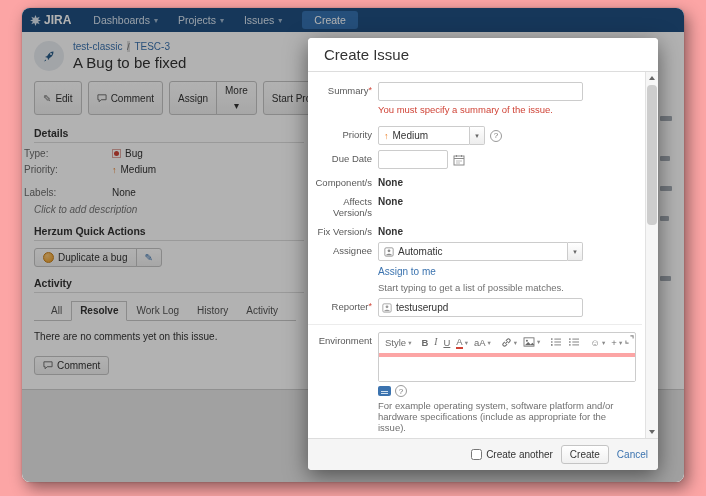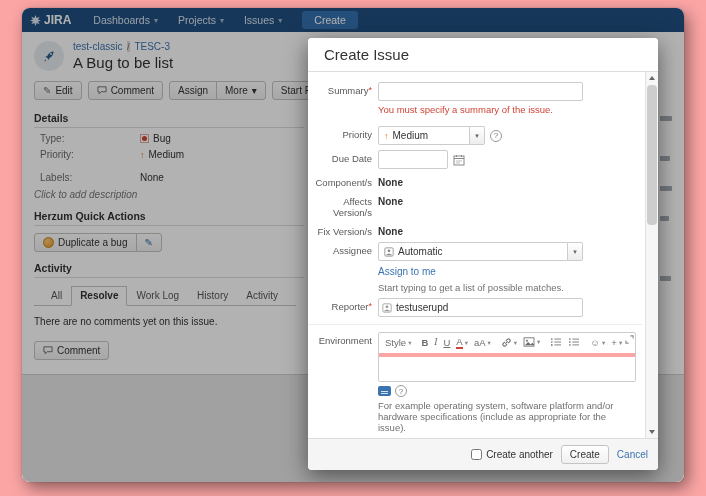--- a/index.html
+++ b/index.html
@@ -23,24 +23,24 @@
   .crumbs .sep { color:#707070; }
   .issue-title { font-size:15px; color:#333; margin-top:2px; }
 
   .btnbar { display:flex; gap:6px; padding:6px 12px 2px; }
   .btn { display:inline-flex; align-items:center; gap:4px; border:1px solid #c4c4c4; border-radius:3px;
          background:linear-gradient(#ffffff,#f0f0f0); color:#333; font-size:10px; padding:3px 8px; white-space:nowrap; }
   .btn .bicon { color:#707070; font-size:10px; }
   .bgroup { display:inline-flex; }
   .bgroup .btn { border-radius:0; margin-left:-1px; }
   .bgroup .btn:first-child { border-radius:3px 0 0 3px; margin-left:0; }
-  .bgroup .btn:last-child { border-radius:0 3px 3px 0; }
+  .bgroup .btn:last-child { border-radius:0 3px 3px 0;flex-direction:column; }
 
   .sect-h { font-size:10.5px; font-weight:bold; color:#333; margin:10px 12px 0; padding-bottom:3px; border-bottom:1px solid #ddd; width:270px; }
-  .kv { display:flex; font-size:10px; margin:5px 0 0 18px; width:264px;gap:12px; }
+  .kv { display:flex; font-size:10px; margin:5px 0 0 2px; width:264px; }
   .kv .k { width:88px; color:#6b6b6b; }
   .kv .v { color:#333; display:flex; align-items:center; gap:4px; }
   .bug-icon { width:9px; height:9px; border:1px solid #e0a9a2; background:#fff; display:inline-flex; align-items:center; justify-content:center; }
   .bug-icon i { width:5px; height:5px; border-radius:50%; background:#d04437; display:block; }
   .pr-med { color:#ea7d24; font-weight:bold; font-size:9px; }
   .desc-empty { font-size:10px; color:#777; font-style:italic; margin:6px 12px 0; }
 
   .qa-row { display:flex; margin:7px 12px 0; }
   .qa-row .btn { border-radius:3px 0 0 3px; }
   .qa-row .btn + .btn { border-radius:0 3px 3px 0; margin-left:-1px; }
@@ -147,21 +147,21 @@
             <circle cx="10" cy="6" r="1" fill="#e9edf1"></circle>
             <path d="M4.5 11.5 L3 13.5 L5.2 12.6 Z" fill="#2a5d8a"></path>
           </svg>
         </span>
         <div>
           <div class="crumbs">
             <a class="link" href="#">test-classic</a>
             <span class="sep">/</span>
             <a class="link" href="#">TESC-3</a>
           </div>
-          <div class="issue-title">A Bug to be list</div>
+          <div class="issue-title">A Bug to be fixed</div>
         </div>
       </div>
 
       <div class="btnbar">
         <button class="btn">
             <span class="bicon">✎</span>
             <span>Edit</span>
           </button>
         <button class="btn">
           <svg class="bicon" width="10" height="9" viewBox="0 0 12 11">

